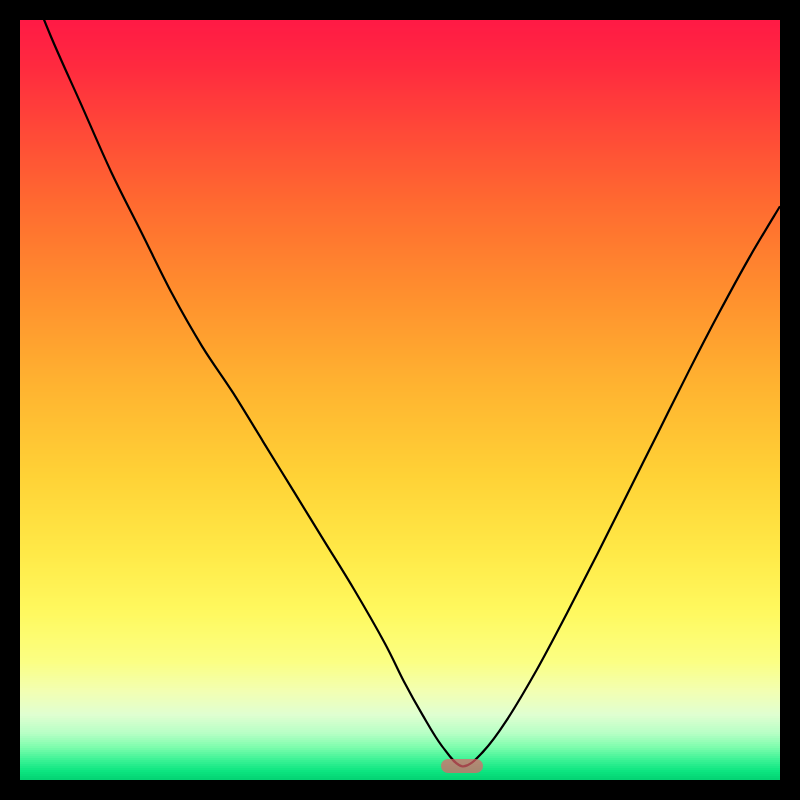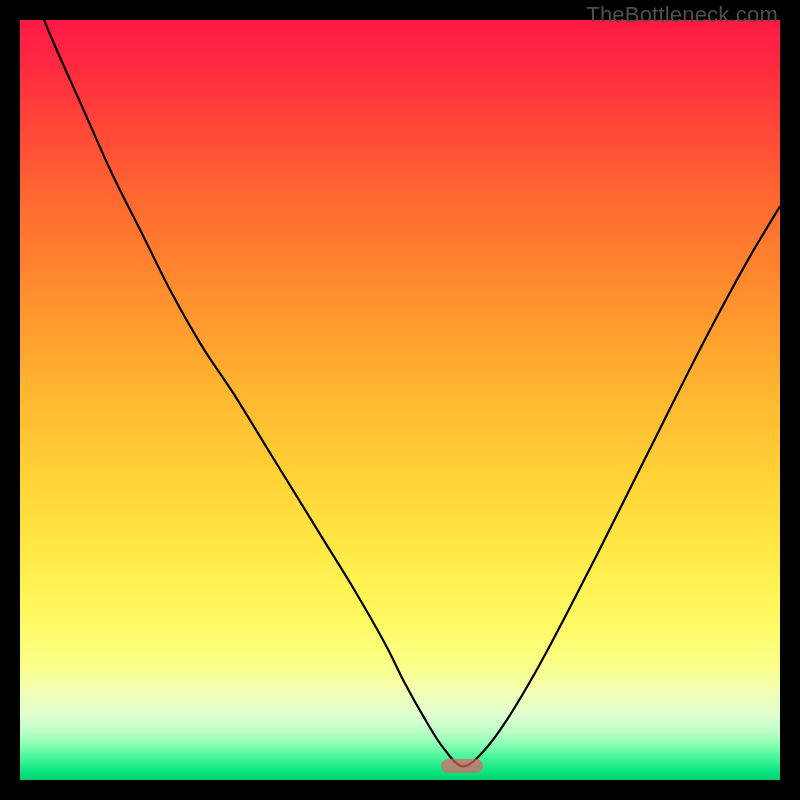--- a/index.html
+++ b/index.html
@@ -439,14 +439,13 @@
       <div class="gradient-band" style="top: 754px; height: 3px; background: rgb(8, 221, 122);"></div>
       <div class="gradient-band" style="top: 756px; height: 3px; background: rgb(6, 216, 119);"></div>
       <div class="gradient-band" style="top: 758px; height: 3px; background: rgb(4, 212, 116);"></div>
 
     <svg id="curve-svg" width="760" height="760" viewBox="0 0 760 760" style="position:absolute;left:0;top:0;">
       <path id="curve-path" class="curve-line" d="M 0 -60.800000000000054 C 5.066666666666667 -48.133333333333375 20.266666666666666 -8.86666666666666 30.400000000000002 15.200000000000014 C 40.53333333333334 39.26666666666669 50.66666666666667 60.8 60.800000000000004 83.6 C 70.93333333333334 106.39999999999999 81.06666666666666 130.46666666666664 91.2 151.99999999999997 C 101.33333333333334 173.5333333333333 111.46666666666667 192.53333333333336 121.60000000000001 212.8 C 131.73333333333335 233.06666666666666 141.86666666666667 254.59999999999997 152 273.59999999999997 C 162.13333333333333 292.59999999999997 172.26666666666668 310.33333333333337 182.4 326.8 C 192.53333333333333 343.26666666666665 202.66666666666669 356.56666666666666 212.8 372.4 C 222.93333333333334 388.2333333333333 233.0666666666667 405.33333333333326 243.20000000000002 421.79999999999995 C 253.33333333333334 438.26666666666665 263.46666666666664 454.7333333333333 273.59999999999997 471.2 C 283.7333333333333 487.6666666666667 293.8666666666667 504.1333333333333 304 520.6 C 314.1333333333333 537.0666666666667 324.26666666666665 552.9 334.4 570 C 344.5333333333333 587.1 356.56666666666666 608 364.8 623.2 C 373.03333333333336 638.4000000000001 377.4666666666667 649.1666666666667 383.8 661.2 C 390.1333333333333 673.2333333333333 396.4666666666667 684.6333333333333 402.8 695.4 C 409.1333333333333 706.1666666666666 415.21333333333337 717.3133333333333 421.8 725.8 C 428.38666666666666 734.2866666666666 435.35333333333335 745.4333333333333 442.32 746.3199999999999 C 449.28666666666663 747.2066666666666 456.2533333333333 738.72 463.59999999999997 731.12 C 470.94666666666666 723.52 477.53333333333336 714.2733333333333 486.40000000000003 700.72 C 495.2666666666667 687.1666666666667 506.66666666666674 667.7866666666666 516.8000000000001 649.8 C 526.9333333333334 631.8133333333333 537.0666666666666 612.1800000000001 547.1999999999999 592.8000000000001 C 557.3333333333333 573.4200000000001 567.4666666666667 553.5333333333333 577.6 533.52 C 587.7333333333333 513.5066666666667 597.8666666666667 492.9866666666666 608 472.71999999999997 C 618.1333333333333 452.4533333333333 628.2666666666667 432.18666666666667 638.4 411.92 C 648.5333333333333 391.65333333333336 658.6666666666666 371.0066666666666 668.8 351.11999999999995 C 678.9333333333333 331.2333333333333 689.0666666666667 311.6 699.2 292.6 C 709.3333333333334 273.6 719.4666666666667 254.85333333333338 729.6 237.12000000000003 C 739.7333333333333 219.38666666666668 754.9333333333334 194.68666666666667 760 186.2"></path>
     </svg>
     <div id="marker" class="marker-pill" style="left: 442.32px; top: 746.32px; background: rgb(226, 99, 106);"></div>
   </div>
 
-  <div class="watermark">TheBottleneck.com</div>
 </div>
 
 </body></html>

